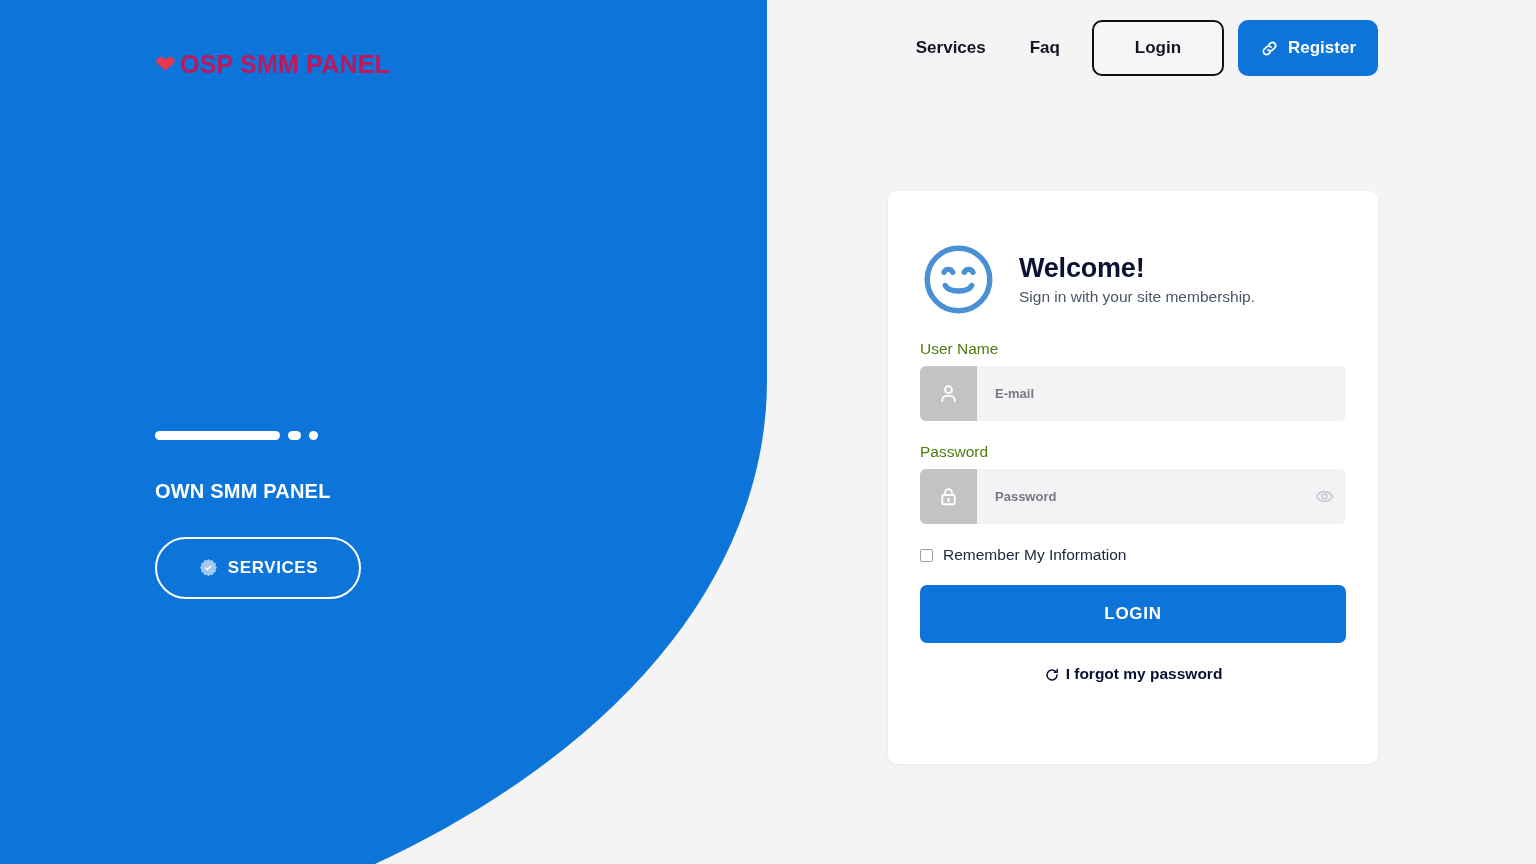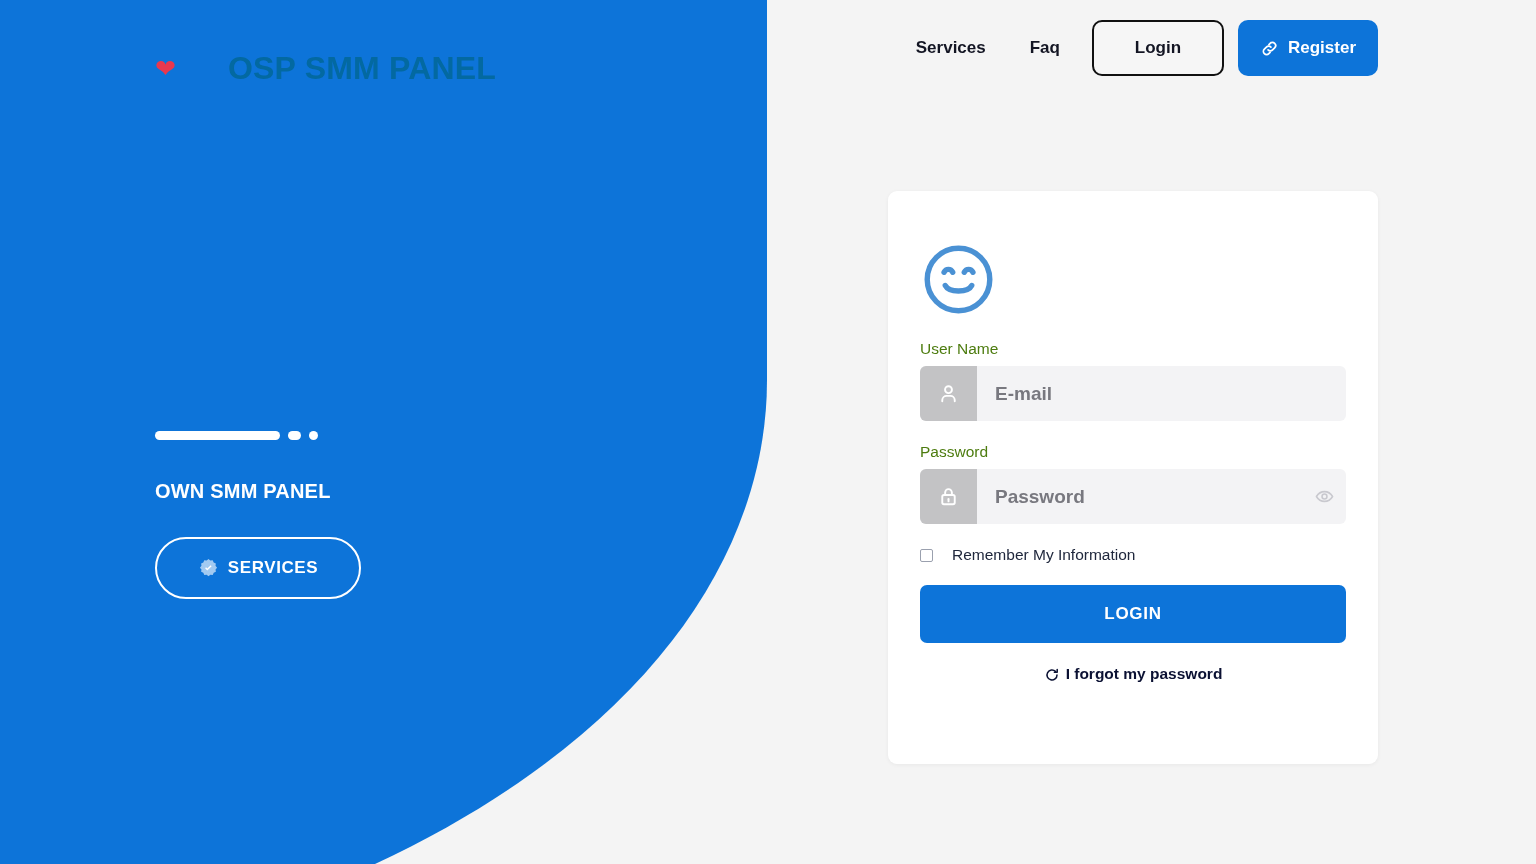--- a/index.html
+++ b/index.html
@@ -41,25 +41,24 @@
     white-space: nowrap;
   }
   #brand .heart-icon {
     font-size: 25px;
     line-height: 1;
     color: #e8384f;
     display: inline-block;
     transform: translateY(0px);
   }
   #brand .brand-text {
-    color: #0369a1;
-    font-size: 32px;
+    color: #be185d;
+    font-size: 25px;
     font-weight: bold;
     letter-spacing: 0.2px;
-    margin-left: 48px;
   }
 
   #hero-title {
     position: absolute;
     left: 155px;
     top: 272px;
     width: 560px;
     color: #ffffff;
     font-size: 48px;
     font-weight: bold;
@@ -217,35 +216,35 @@
     justify-content: center;
     flex: none;
   }
   .field-input {
     flex: 1 1 auto;
     border: none;
     outline: none;
     background: transparent;
     padding: 0 18px;
     font-family: "Liberation Sans", sans-serif;
-    font-size: 19px;
+    font-size: 13px;
     font-weight: bold;
     color: #0369a1;
   }
   .field-input::placeholder { color: #78787f; font-weight: bold; opacity: 1; }
   .eye-toggle {
     width: 44px;
     display: flex; align-items: center; justify-content: center;
     cursor: pointer; flex: none;
   }
 
   #remember-row {
     display: flex;
     align-items: center;
-    gap: 19px;
+    gap: 10px;
     margin-top: 22px;
   }
   #remember-checkbox {
     width: 13px; height: 13px;
     border: 1px solid #9aa0ae;
     border-radius: 2px;
     background: #fff;
     cursor: pointer;
     flex: none;
   }
@@ -337,20 +336,24 @@
 
 <div id="login-card">
 
   <div id="welcome-row">
     <svg width="77" height="77" viewBox="0 0 64 64" fill="none">
       <circle cx="32" cy="32" r="26" stroke="#4a91d4" stroke-width="4.5" fill="none"></circle>
       <path d="M20 26c1.6-3.2 5.6-3.2 7.2 0" stroke="#4a91d4" stroke-width="4.5" stroke-linecap="round" fill="none"></path>
       <path d="M36.8 26c1.6-3.2 5.6-3.2 7.2 0" stroke="#4a91d4" stroke-width="4.5" stroke-linecap="round" fill="none"></path>
       <path d="M21 37c3 6 19 6 22 0" stroke="#4a91d4" stroke-width="4.5" stroke-linecap="round" fill="none"></path>
     </svg>
+    <div id="welcome-texts">
+      <div id="welcome-title">Welcome!</div>
+      <div id="welcome-subtitle">Sign in with your site membership.</div>
+    </div>
   </div>
 
   <div class="field-label">User Name</div>
   <div class="field-row">
     <div class="field-icon-box">
       <svg width="23" height="23" viewBox="0 0 24 24" fill="none" stroke="#ffffff" stroke-width="2" stroke-linecap="round" stroke-linejoin="round">
         <circle cx="12" cy="8" r="3.6"></circle>
         <path d="M5.5 20v-1.2a4.5 4.5 0 0 1 4.5-4.3h4a4.5 4.5 0 0 1 4.5 4.3V20"></path>
       </svg>
     </div>

